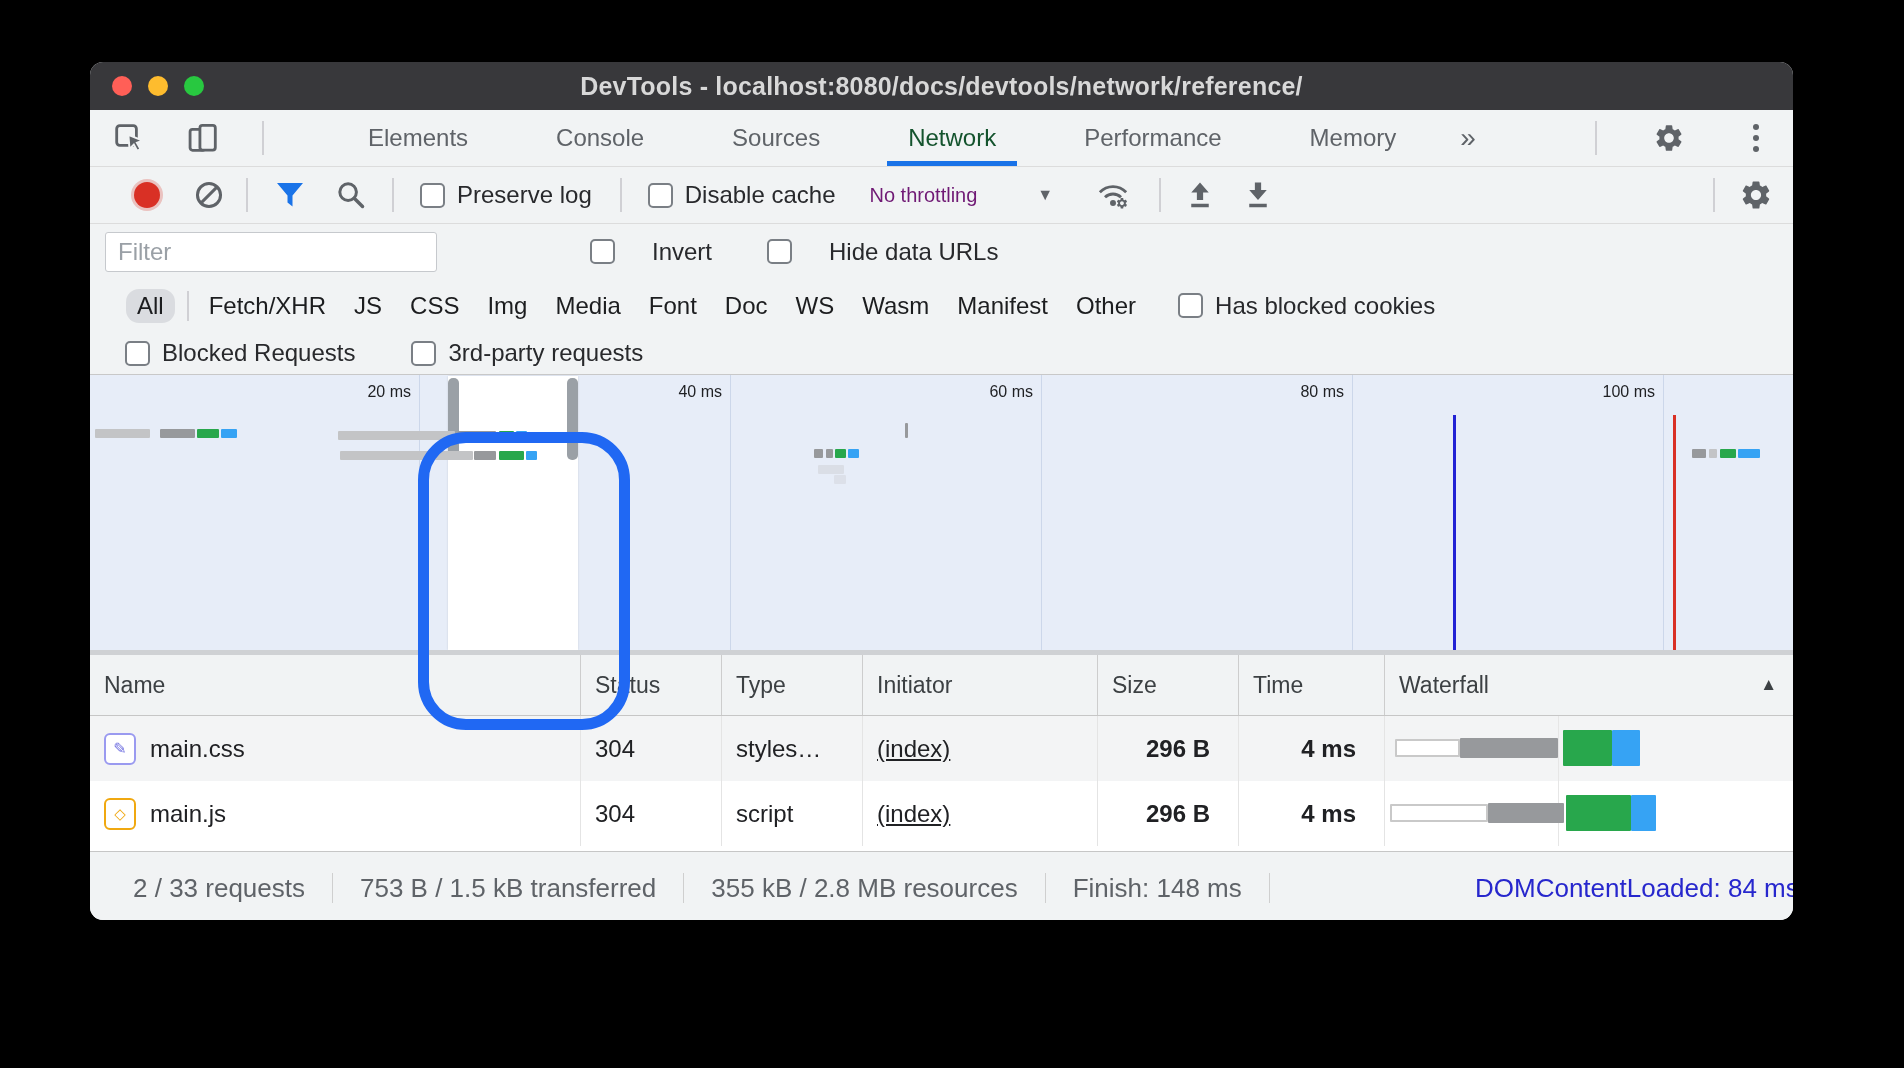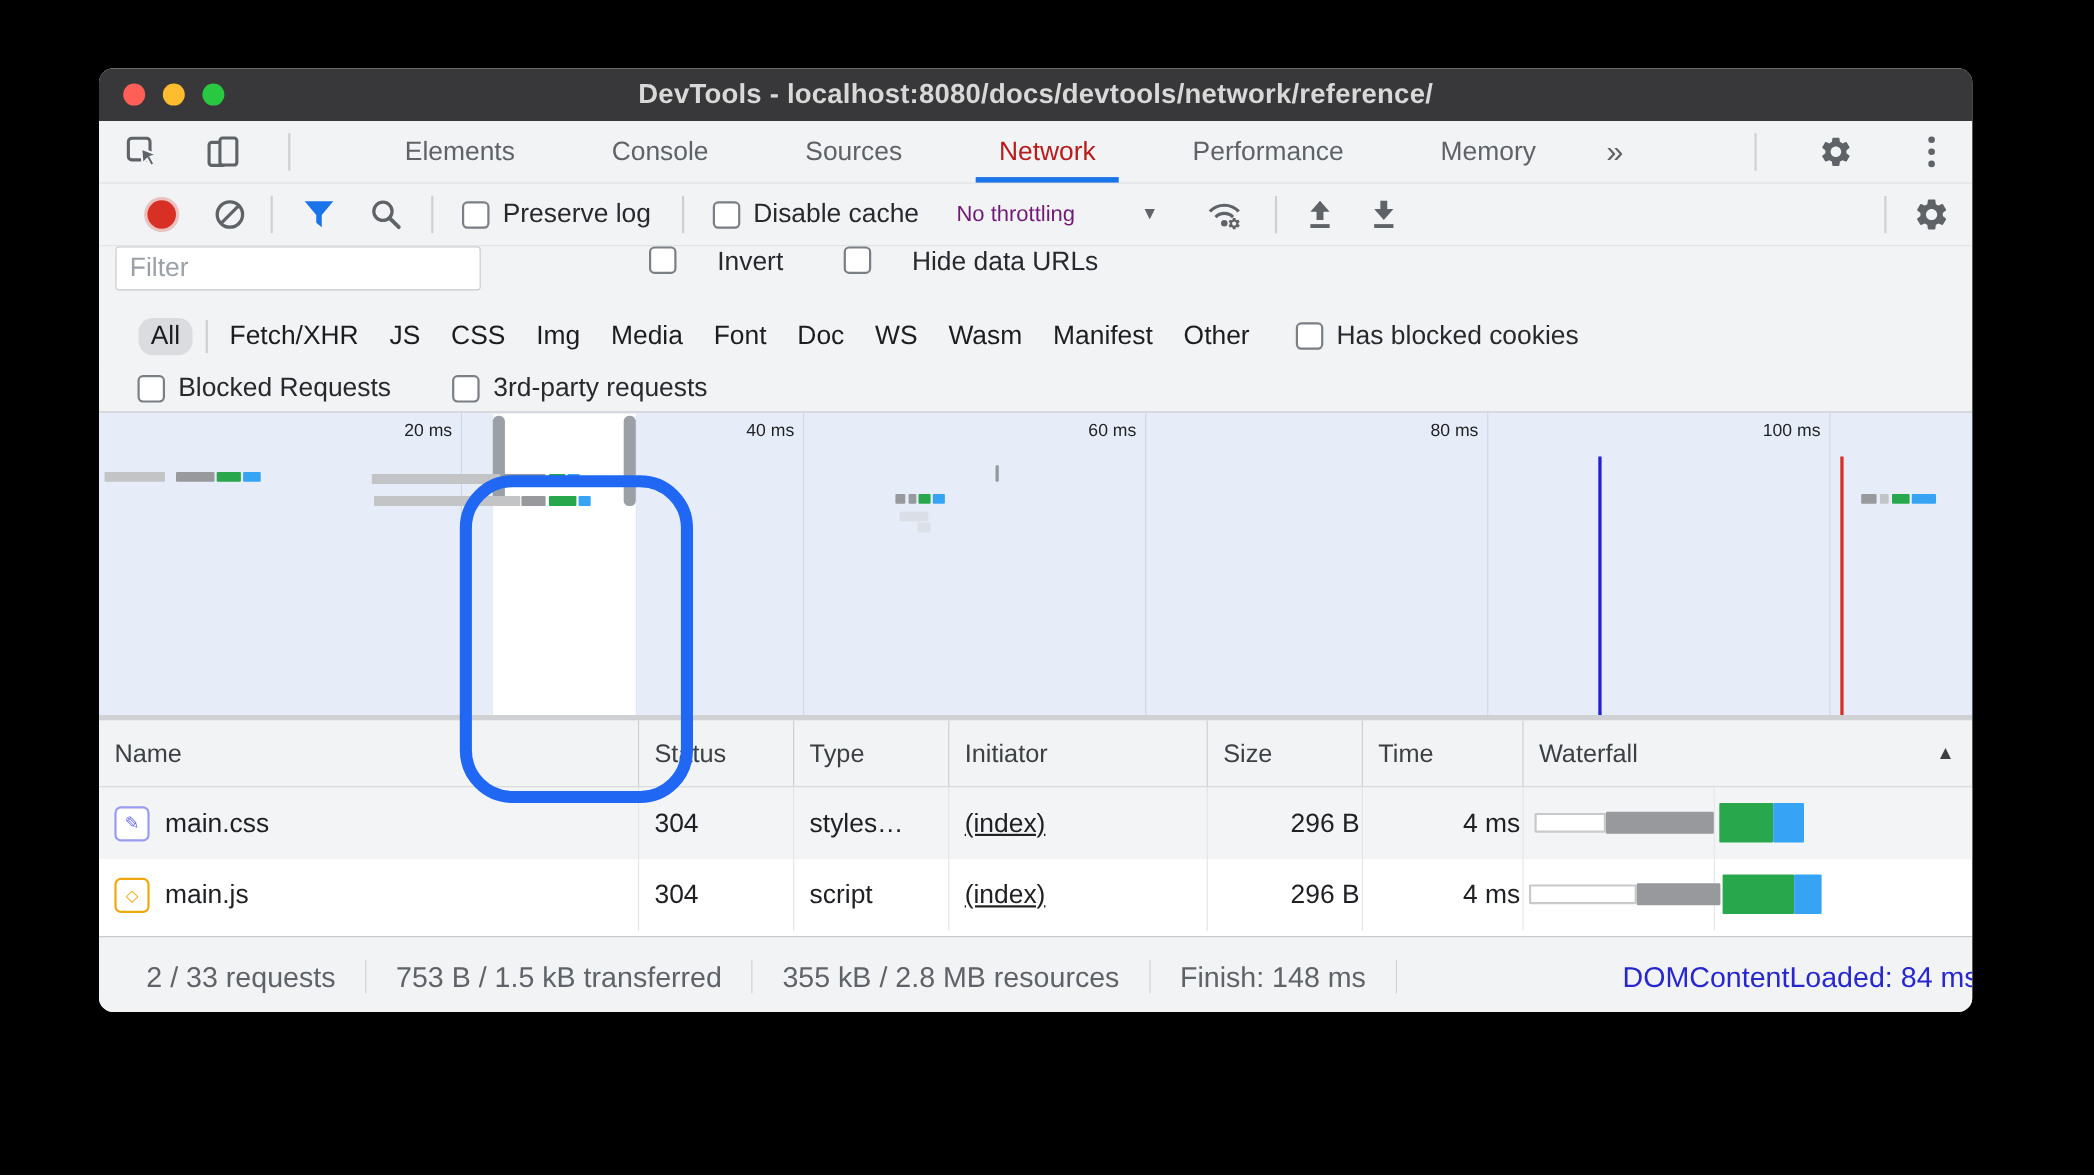--- a/index.html
+++ b/index.html
@@ -16,31 +16,31 @@
   
   .vdiv{width:2px;background:#d0d0d4;align-self:center;}
   .cb{width:21px;height:21px;border:2px solid #7a7f85;border-radius:5px;background:#fff;flex:0 0 auto;}
   .cblabel{font-size:24px;color:#28292c;margin-left:12px;white-space:nowrap;}
   .iconbtn{display:flex;align-items:center;justify-content:center;flex:0 0 auto;}
   svg{display:block;}
   
   .tabbar{height:56px;display:flex;align-items:stretch;background:#f1f3f4;border-bottom:1px solid #dcdcdc;gap:28px;}
   .tabbar .vdiv{height:34px;}
   .tab{display:flex;align-items:center;font-size:24px;color:#5f6368;padding:0 26px;position:relative;white-space:nowrap;}
-  .tab.active{color:#b91c1c;text-align:center;}
+  .tab.active{color:#14532d;text-align:center;}
   .tab.active::after{content:"";position:absolute;left:5px;right:5px;bottom:0;height:5px;background:var(--accent,#1a73e8);}
   .tab-overflow{display:flex;align-items:center;font-size:28px;color:#5f6368;padding:0 10px;}
   
   .toolbar{height:56px;display:flex;align-items:center;border-bottom:1px solid #dcdcdc;background:#f1f3f4;}
   .toolbar .vdiv{height:34px;}
   .record{width:26px;height:26px;border-radius:50%;background:var(--record-red,#d93025);box-shadow:0 0 0 3px rgba(217,48,37,.25);}
   .ddtext{font-size:20px;color:#701a75;white-space:nowrap;}
   .caret{font-size:16px;color:#5f6368;}
   
-  .filterrow{height:55px;display:flex;align-items:flex-start;background:#f1f3f4;gap:25px;}
+  .filterrow{height:55px;display:flex;align-items:center;background:#f1f3f4;gap:25px;}
   .filterinput{width:306px;height:38px;margin-left:15px;border:1px solid #c6c9cd;border-radius:3px;background:#fff;
                font-size:24px;color:#202124;padding:0 12px;font-family:inherit;outline:none;}
   .filterinput::placeholder{color:#9aa0a6;}
   .typesrow{height:53px;display:flex;align-items:center;background:#f1f3f4;}
   .pill{font-size:24px;color:#1c1d1f;background:#dadce0;border-radius:13px;padding:3px 11px;margin-left:36px;}
   .typeitem{font-size:24px;color:#1c1d1f;white-space:nowrap;}
   .typesrow .vdiv{height:30px;margin-left:12px;}
   .blockedrow{height:42px;display:flex;align-items:center;background:#f1f3f4;}
   
   .overview{position:relative;height:280px;background:#e7edf8;border-top:1px solid #c8c8c8;overflow:hidden;}
@@ -58,21 +58,21 @@
   
   .callout{position:absolute;left:328px;top:370px;width:190px;height:276px;border:11px solid var(--callout-blue,#2068f3);
            border-radius:48px;z-index:30;pointer-events:none;}
   
   .thead{height:60px;display:flex;background:#f1f3f4;border-bottom:1px solid #c6c6c6;font-size:23px;color:#3c4043;}
   .th{display:flex;align-items:center;padding:0 0 0 14px;border-right:1px solid #cdcdcd;box-sizing:border-box;white-space:nowrap;}
   .tbody{background:#fff;height:135px;}
   .trow{height:65px;display:flex;font-size:24px;color:#202124;}
   .trow.odd{background:#f3f4f5;}
   .td{display:flex;align-items:center;padding:0 0 0 14px;border-right:1px solid #e4e4e4;box-sizing:border-box;overflow:hidden;white-space:nowrap;}
-  .td.num{justify-content:flex-end;padding:0 2px 0 0;}
+  .td.num{justify-content:flex-end;padding:0 28px 0 0;font-weight:bold;}
   .c-name{width:491px;}.c-status{width:141px;}.c-type{width:141px;}.c-init{width:235px;}
   .c-size{width:141px;}.c-time{width:146px;}.c-wf{width:408px;border-right:none;position:relative;}
   .fileicon{width:28px;height:28px;border-radius:6px;border:2px solid;display:flex;align-items:center;justify-content:center;
             margin-right:14px;background:#fff;flex:0 0 auto;}
   .fileicon.css{border-color:#9a9af0;color:#6f6fe0;font-size:16px;}
   .fileicon.js{border-color:#f0a810;color:#f0a810;font-size:15px;font-weight:bold;}
   .initlink{text-decoration:underline;color:#202124;}
   .sortarrow{margin-left:auto;margin-right:16px;font-size:17px;color:#3c4043;}
   .wfbar{position:absolute;border-radius:1px;}
   .wf-hollow{height:18px;top:23px;background:#fff;border:2px solid #c9c9c9;box-sizing:border-box;}

